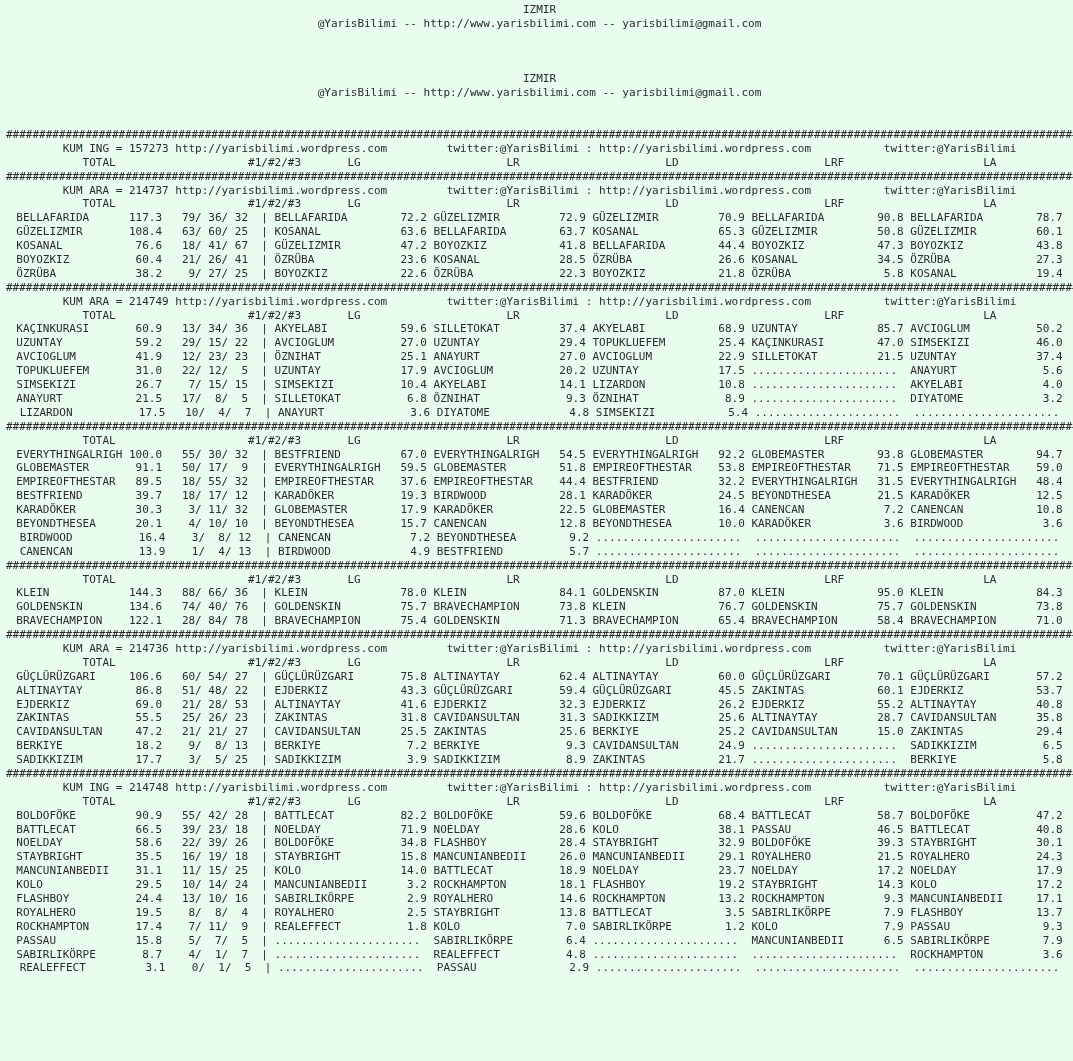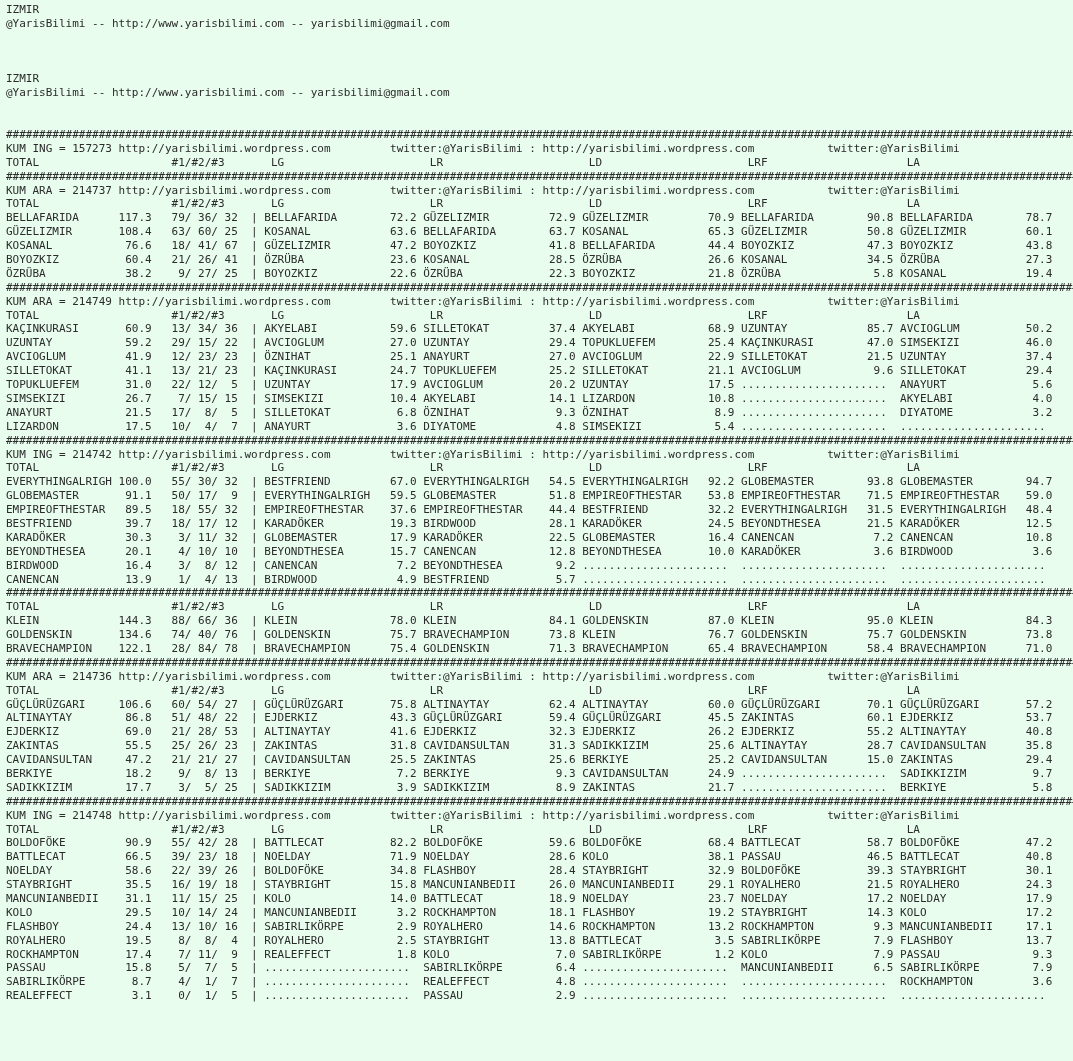--- a/index.html
+++ b/index.html
@@ -4,20 +4,21 @@
 <style>
   html,body{margin:0;padding:0;}
   body{
     width:1073px;height:1061px;overflow:hidden;
     background:#e8fdee;
   }
   #report{
     font-family:"DejaVu Sans Mono","Liberation Mono",monospace;
     font-size:11px;line-height:13.9px;color:#2b2b2b;
     padding:3px 0 0 6px;
+    text-align:center;
   }
   .ln{display:block;height:13.9px;white-space:pre;overflow:hidden;}
 </style>
 </head>
 <body style="background: rgb(232, 253, 238);">
 
 <div id="report" style="color: rgb(43, 43, 43);">
   <span class="ln">IZMIR</span>
   <span class="ln">@YarisBilimi -- http://www.yarisbilimi.com -- yarisbilimi@gmail.com</span>
   <span class="ln"></span>
@@ -38,27 +39,25 @@
       <span class="ln">GÜZELIZMIR       108.4   63/ 60/ 25  | KOSANAL            63.6 BELLAFARIDA        63.7 KOSANAL            65.3 GÜZELIZMIR         50.8 GÜZELIZMIR         60.1</span>
       <span class="ln">KOSANAL           76.6   18/ 41/ 67  | GÜZELIZMIR         47.2 BOYOZKIZ           41.8 BELLAFARIDA        44.4 BOYOZKIZ           47.3 BOYOZKIZ           43.8</span>
       <span class="ln">BOYOZKIZ          60.4   21/ 26/ 41  | ÖZRÜBA             23.6 KOSANAL            28.5 ÖZRÜBA             26.6 KOSANAL            34.5 ÖZRÜBA             27.3</span>
       <span class="ln">ÖZRÜBA            38.2    9/ 27/ 25  | BOYOZKIZ           22.6 ÖZRÜBA             22.3 BOYOZKIZ           21.8 ÖZRÜBA              5.8 KOSANAL            19.4</span>
       <span class="ln">##################################################################################################################################################################</span>
       <span class="ln">KUM ARA = 214749 http://yarisbilimi.wordpress.com         twitter:@YarisBilimi : http://yarisbilimi.wordpress.com           twitter:@YarisBilimi</span>
       <span class="ln">TOTAL                    #1/#2/#3       LG                      LR                      LD                      LRF                     LA</span>
       <span class="ln">KAÇINKURASI       60.9   13/ 34/ 36  | AKYELABI           59.6 SILLETOKAT         37.4 AKYELABI           68.9 UZUNTAY            85.7 AVCIOGLUM          50.2</span>
       <span class="ln">UZUNTAY           59.2   29/ 15/ 22  | AVCIOGLUM          27.0 UZUNTAY            29.4 TOPUKLUEFEM        25.4 KAÇINKURASI        47.0 SIMSEKIZI          46.0</span>
       <span class="ln">AVCIOGLUM         41.9   12/ 23/ 23  | ÖZNIHAT            25.1 ANAYURT            27.0 AVCIOGLUM          22.9 SILLETOKAT         21.5 UZUNTAY            37.4</span>
-      <span class="ln">SILLETOKAT        41.1   13/ 21/ 23  | KAÇINKURASI        24.7 TOPUKLUEFEM        25.2 SILLETOKAT         21.1 AVCIOGLUM           9.6 SILLETOKAT         29.4</span>
       <span class="ln">TOPUKLUEFEM       31.0   22/ 12/  5  | UZUNTAY            17.9 AVCIOGLUM          20.2 UZUNTAY            17.5 ......................  ANAYURT             5.6</span>
       <span class="ln">SIMSEKIZI         26.7    7/ 15/ 15  | SIMSEKIZI          10.4 AKYELABI           14.1 LIZARDON           10.8 ......................  AKYELABI            4.0</span>
       <span class="ln">ANAYURT           21.5   17/  8/  5  | SILLETOKAT          6.8 ÖZNIHAT             9.3 ÖZNIHAT             8.9 ......................  DIYATOME            3.2</span>
       <span class="ln">LIZARDON          17.5   10/  4/  7  | ANAYURT             3.6 DIYATOME            4.8 SIMSEKIZI           5.4 ......................  ......................</span>
       <span class="ln">##################################################################################################################################################################</span>
-      <span class="ln">KUM ING = 214742 http://yarisbilimi.wordpress.com         twitter:@YarisBilimi : http://yarisbilimi.wordpress.com           twitter:@YarisBilimi</span>
       <span class="ln">TOTAL                    #1/#2/#3       LG                      LR                      LD                      LRF                     LA</span>
       <span class="ln">EVERYTHINGALRIGH 100.0   55/ 30/ 32  | BESTFRIEND         67.0 EVERYTHINGALRIGH   54.5 EVERYTHINGALRIGH   92.2 GLOBEMASTER        93.8 GLOBEMASTER        94.7</span>
       <span class="ln">GLOBEMASTER       91.1   50/ 17/  9  | EVERYTHINGALRIGH   59.5 GLOBEMASTER        51.8 EMPIREOFTHESTAR    53.8 EMPIREOFTHESTAR    71.5 EMPIREOFTHESTAR    59.0</span>
       <span class="ln">EMPIREOFTHESTAR   89.5   18/ 55/ 32  | EMPIREOFTHESTAR    37.6 EMPIREOFTHESTAR    44.4 BESTFRIEND         32.2 EVERYTHINGALRIGH   31.5 EVERYTHINGALRIGH   48.4</span>
       <span class="ln">BESTFRIEND        39.7   18/ 17/ 12  | KARADÖKER          19.3 BIRDWOOD           28.1 KARADÖKER          24.5 BEYONDTHESEA       21.5 KARADÖKER          12.5</span>
       <span class="ln">KARADÖKER         30.3    3/ 11/ 32  | GLOBEMASTER        17.9 KARADÖKER          22.5 GLOBEMASTER        16.4 CANENCAN            7.2 CANENCAN           10.8</span>
       <span class="ln">BEYONDTHESEA      20.1    4/ 10/ 10  | BEYONDTHESEA       15.7 CANENCAN           12.8 BEYONDTHESEA       10.0 KARADÖKER           3.6 BIRDWOOD            3.6</span>
       <span class="ln">BIRDWOOD          16.4    3/  8/ 12  | CANENCAN            7.2 BEYONDTHESEA        9.2 ......................  ......................  ......................</span>
       <span class="ln">CANENCAN          13.9    1/  4/ 13  | BIRDWOOD            4.9 BESTFRIEND          5.7 ......................  ......................  ......................</span>
       <span class="ln">##################################################################################################################################################################</span>
@@ -67,21 +66,21 @@
       <span class="ln">GOLDENSKIN       134.6   74/ 40/ 76  | GOLDENSKIN         75.7 BRAVECHAMPION      73.8 KLEIN              76.7 GOLDENSKIN         75.7 GOLDENSKIN         73.8</span>
       <span class="ln">BRAVECHAMPION    122.1   28/ 84/ 78  | BRAVECHAMPION      75.4 GOLDENSKIN         71.3 BRAVECHAMPION      65.4 BRAVECHAMPION      58.4 BRAVECHAMPION      71.0</span>
       <span class="ln">##################################################################################################################################################################</span>
       <span class="ln">KUM ARA = 214736 http://yarisbilimi.wordpress.com         twitter:@YarisBilimi : http://yarisbilimi.wordpress.com           twitter:@YarisBilimi</span>
       <span class="ln">TOTAL                    #1/#2/#3       LG                      LR                      LD                      LRF                     LA</span>
       <span class="ln">GÜÇLÜRÜZGARI     106.6   60/ 54/ 27  | GÜÇLÜRÜZGARI       75.8 ALTINAYTAY         62.4 ALTINAYTAY         60.0 GÜÇLÜRÜZGARI       70.1 GÜÇLÜRÜZGARI       57.2</span>
       <span class="ln">ALTINAYTAY        86.8   51/ 48/ 22  | EJDERKIZ           43.3 GÜÇLÜRÜZGARI       59.4 GÜÇLÜRÜZGARI       45.5 ZAKINTAS           60.1 EJDERKIZ           53.7</span>
       <span class="ln">EJDERKIZ          69.0   21/ 28/ 53  | ALTINAYTAY         41.6 EJDERKIZ           32.3 EJDERKIZ           26.2 EJDERKIZ           55.2 ALTINAYTAY         40.8</span>
       <span class="ln">ZAKINTAS          55.5   25/ 26/ 23  | ZAKINTAS           31.8 CAVIDANSULTAN      31.3 SADIKKIZIM         25.6 ALTINAYTAY         28.7 CAVIDANSULTAN      35.8</span>
       <span class="ln">CAVIDANSULTAN     47.2   21/ 21/ 27  | CAVIDANSULTAN      25.5 ZAKINTAS           25.6 BERKIYE            25.2 CAVIDANSULTAN      15.0 ZAKINTAS           29.4</span>
-      <span class="ln">BERKIYE           18.2    9/  8/ 13  | BERKIYE             7.2 BERKIYE             9.3 CAVIDANSULTAN      24.9 ......................  SADIKKIZIM          9.7</span>
+      <span class="ln">BERKIYE           18.2    9/  8/ 13  | BERKIYE             7.2 BERKIYE             9.3 CAVIDANSULTAN      24.9 ......................  SADIKKIZIM          6.5</span>
       <span class="ln">SADIKKIZIM        17.7    3/  5/ 25  | SADIKKIZIM          3.9 SADIKKIZIM          8.9 ZAKINTAS           21.7 ......................  BERKIYE             5.8</span>
       <span class="ln">##################################################################################################################################################################</span>
       <span class="ln">KUM ING = 214748 http://yarisbilimi.wordpress.com         twitter:@YarisBilimi : http://yarisbilimi.wordpress.com           twitter:@YarisBilimi</span>
       <span class="ln">TOTAL                    #1/#2/#3       LG                      LR                      LD                      LRF                     LA</span>
       <span class="ln">BOLDOFÖKE         90.9   55/ 42/ 28  | BATTLECAT          82.2 BOLDOFÖKE          59.6 BOLDOFÖKE          68.4 BATTLECAT          58.7 BOLDOFÖKE          47.2</span>
       <span class="ln">BATTLECAT         66.5   39/ 23/ 18  | NOELDAY            71.9 NOELDAY            28.6 KOLO               38.1 PASSAU             46.5 BATTLECAT          40.8</span>
       <span class="ln">NOELDAY           58.6   22/ 39/ 26  | BOLDOFÖKE          34.8 FLASHBOY           28.4 STAYBRIGHT         32.9 BOLDOFÖKE          39.3 STAYBRIGHT         30.1</span>
       <span class="ln">STAYBRIGHT        35.5   16/ 19/ 18  | STAYBRIGHT         15.8 MANCUNIANBEDII     26.0 MANCUNIANBEDII     29.1 ROYALHERO          21.5 ROYALHERO          24.3</span>
       <span class="ln">MANCUNIANBEDII    31.1   11/ 15/ 25  | KOLO               14.0 BATTLECAT          18.9 NOELDAY            23.7 NOELDAY            17.2 NOELDAY            17.9</span>
       <span class="ln">KOLO              29.5   10/ 14/ 24  | MANCUNIANBEDII      3.2 ROCKHAMPTON        18.1 FLASHBOY           19.2 STAYBRIGHT         14.3 KOLO               17.2</span>

